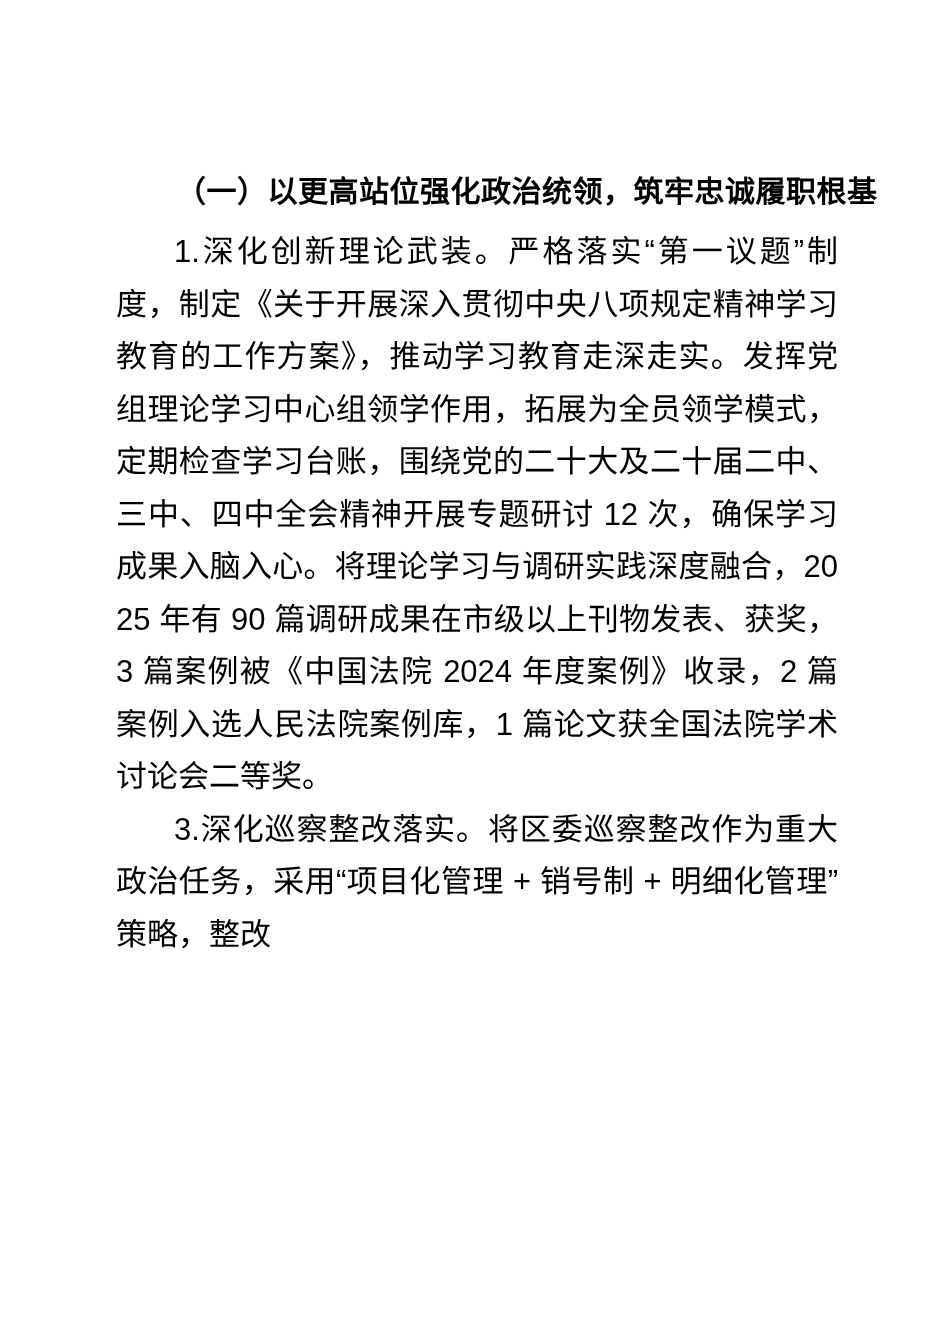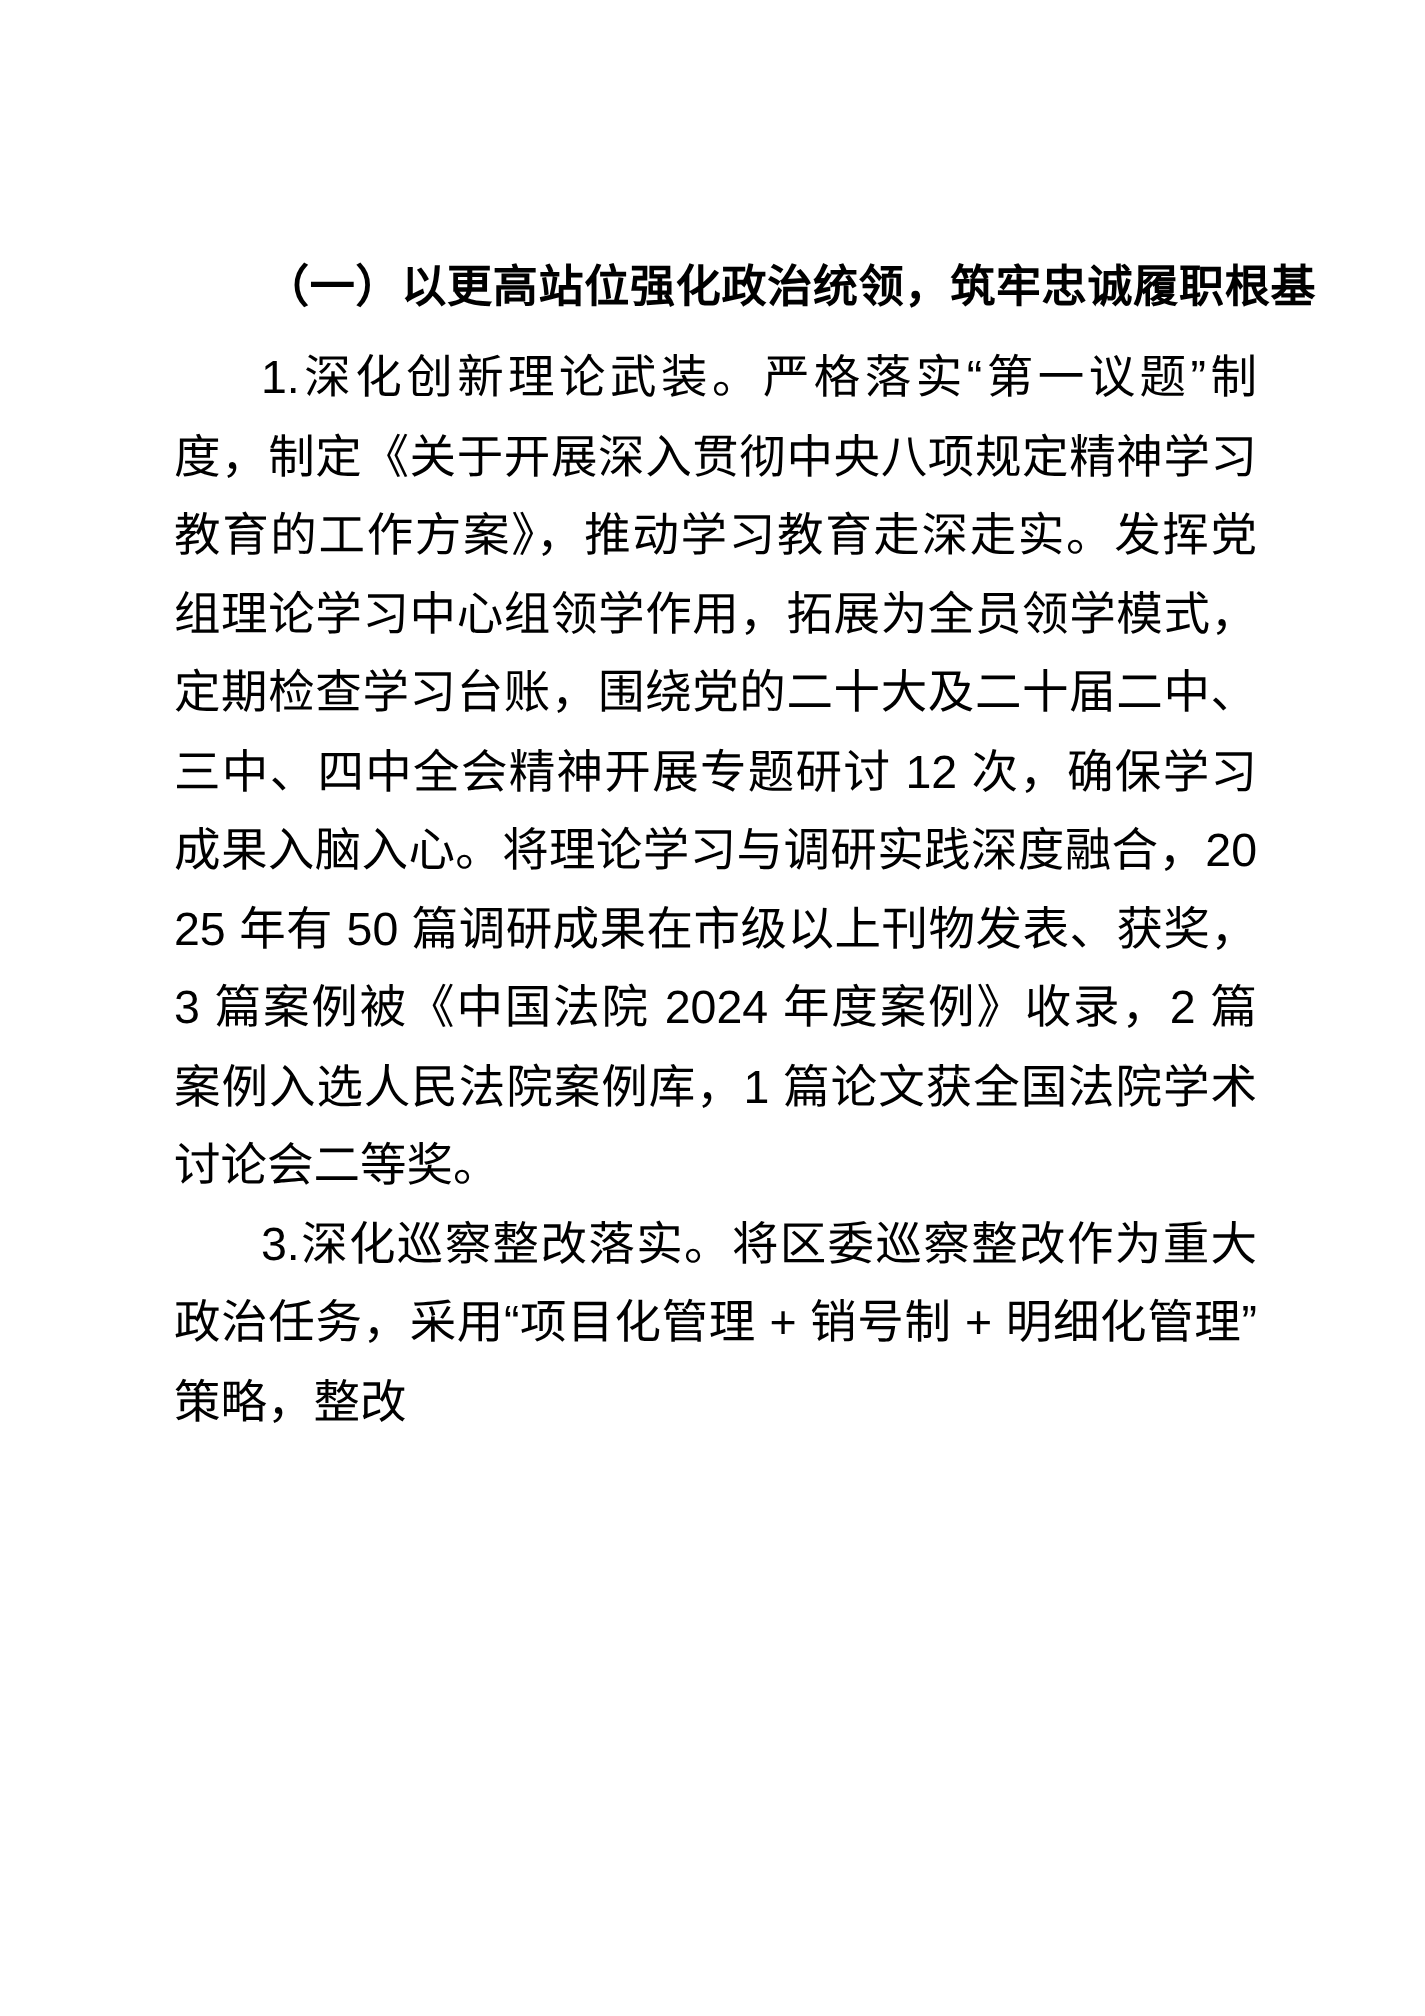--- a/index.html
+++ b/index.html
@@ -66,19 +66,19 @@
   }
 </style>
 </head>
 <body>
 
 <div class="page">
   <div class="content">
 
     <h1 class="doc-heading">（一）以更高站位强化政治统领，筑牢忠诚履职根基</h1>
 
-    <p class="doc-para">1.深化创新理论武装。严格落实“第一议题”制度，制定《关于开展深入贯彻中央八项规定精神学习教育的工作方案》，推动学习教育走深走实。发挥党组理论学习中心组领学作用，拓展为全员领学模式，定期检查学习台账，围绕党的二十大及二十届二中、三中、四中全会精神开展专题研讨 12 次，确保学习成果入脑入心。将理论学习与调研实践深度融合，2025 年有 50 篇调研成果在市级以上刊物发表、获奖，3 篇案例被《中国法院 2024 年度案例》收录，2 篇案例入选人民法院案例库，1 篇论文获全国法院学术讨论会二等奖。</p>
+    <p class="doc-para">1.深化创新理论武装。严格落实“第一议题”制度，制定《关于开展深入贯彻中央八项规定精神学习教育的工作方案》，推动学习教育走深走实。发挥党组理论学习中心组领学作用，拓展为全员领学模式，定期检查学习台账，围绕党的二十大及二十届二中、三中、四中全会精神开展专题研讨 12 次，确保学习成果入脑入心。将理论学习与调研实践深度融合，2025 年有 90 篇调研成果在市级以上刊物发表、获奖，3 篇案例被《中国法院 2024 年度案例》收录，2 篇案例入选人民法院案例库，1 篇论文获全国法院学术讨论会二等奖。</p>
 
 
     <p class="doc-para">3.深化巡察整改落实。将区委巡察整改作为重大政治任务，采用“项目化管理 + 销号制 + 明细化管理”策略，整改</p>
 
   </div>
 </div>
 
 </body></html>

